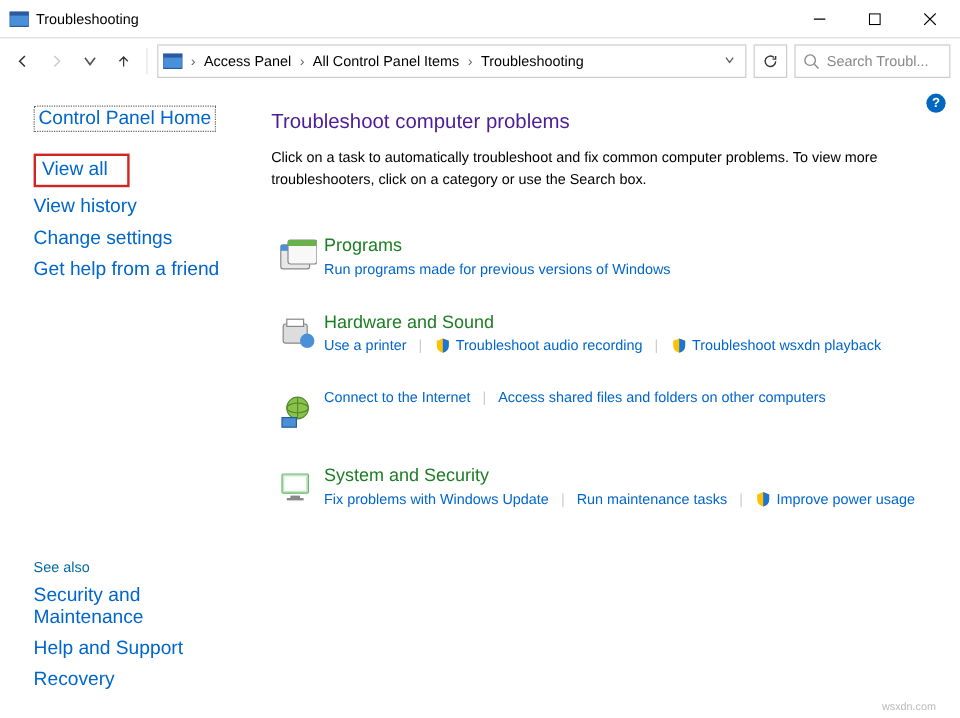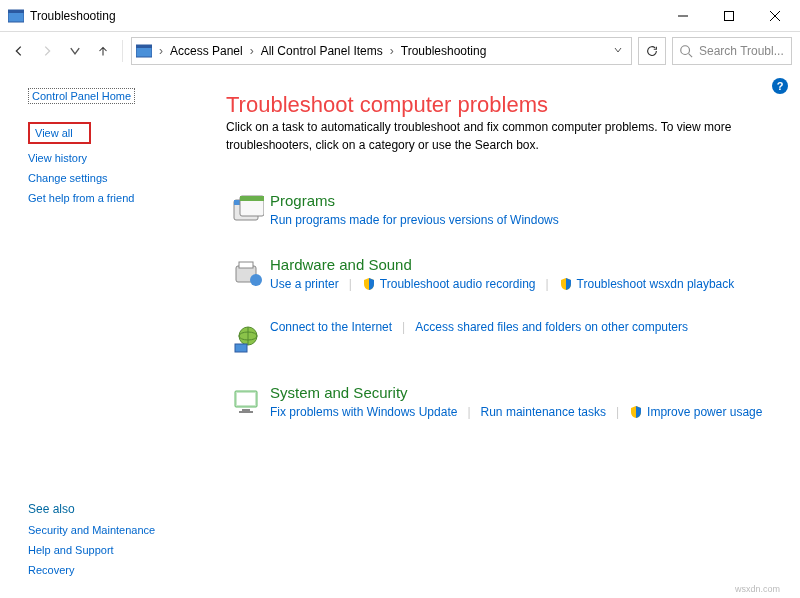--- a/index.html
+++ b/index.html
@@ -18,37 +18,37 @@
     .nav-arrow.disabled { color: #bbb; }
     .nav-arrow svg { width: 14px; height: 14px; }
     .nav-sep { width: 1px; height: 22px; background: #e5e5e5; margin: 0 2px; }
     .addressbar { flex: 1; height: 28px; border: 1px solid #ccc; display: flex; align-items: center; padding: 0 4px; background: #fff; }
     .addressbar .addr-icon { width: 16px; height: 16px; margin-right: 4px; }
     .addressbar .crumb { padding: 0 4px; font-size: 12px; color: #000; cursor: pointer; white-space: nowrap; }
     .addressbar .chev { color: #666; padding: 0 3px; cursor: pointer; }
     .addressbar .spacer { flex: 1; }
     .addressbar .drop { color: #666; padding: 0 4px; cursor: pointer; }
     .refresh-btn { width: 28px; height: 28px; border: 1px solid #ccc; display: flex; align-items: center; justify-content: center; cursor: pointer; }
-    .searchbox { width: 120px; height: 28px; border: 1px solid #ccc; display: flex; align-items: center; padding: 0 6px; color: #888; }
+    .searchbox { width: 130px; height: 28px; border: 1px solid #ccc; display: flex; align-items: center; padding: 0 6px; color: #888; }
     .searchbox svg { width: 14px; height: 14px; margin-right: 6px; stroke: #888; fill: none; }
     .searchbox span { overflow: hidden; text-overflow: ellipsis; white-space: nowrap; }
 
     
     .content { display: flex; height: calc(598px - 32px - 38px); position: relative; }
     .help-badge { position: absolute; top: 8px; right: 12px; width: 16px; height: 16px; border-radius: 50%; background: #0067c0; color: #fff; font-size: 11px; font-weight: bold; display: flex; align-items: center; justify-content: center; cursor: pointer; }
 
     .sidebar { width: 220px; padding: 18px 14px 14px 28px; display: flex; flex-direction: column; }
-    .side-link { color: #0066cc; font-size: 11px; margin-bottom: 8px; cursor: pointer; width: fit-content; }
+    .side-link { color: #0066cc; font-size: 16px; margin-bottom: 8px; cursor: pointer; width: fit-content; }
     .side-link.boxed { border: 1px dotted #666; padding: 1px 3px; }
     .side-link.highlighted { border: 2px solid #d32424; padding: 3px 16px 3px 5px; color: #0066cc; text-align: center; }
     .side-spacer { flex: 1; }
     .side-heading { color: #0369a1; font-size: 12px; margin-bottom: 8px; }
 
     .main { flex: 1; padding: 22px 24px 18px 6px; }
-    .main h1 { color: #ef4444; font-size: 22px; font-weight: 400; margin-bottom: 0; }
+    .main h1 { color: #4c1d95; font-size: 17px; font-weight: 400; margin-bottom: 10px; }
     .main .subtitle { font-size: 12px; color: #000; line-height: 1.5; margin-bottom: 38px; max-width: 540px; }
 
     .category { display: flex; margin-bottom: 28px; }
     .cat-icon { width: 44px; height: 36px; flex-shrink: 0; display: flex; align-items: flex-start; justify-content: center; padding-top: 2px; }
     .cat-icon svg { width: 32px; height: 32px; }
     .cat-body { flex: 1; }
     .cat-title { color: #1d7d24; font-size: 15px; font-weight: 400; margin-bottom: 4px; cursor: pointer; }
     .cat-links { display: flex; flex-wrap: wrap; align-items: center; gap: 0; }
     .cat-link { color: #0066cc; font-size: 12px; cursor: pointer; display: inline-flex; align-items: center; }
     .cat-divider { color: #ccc; margin: 0 10px; }

